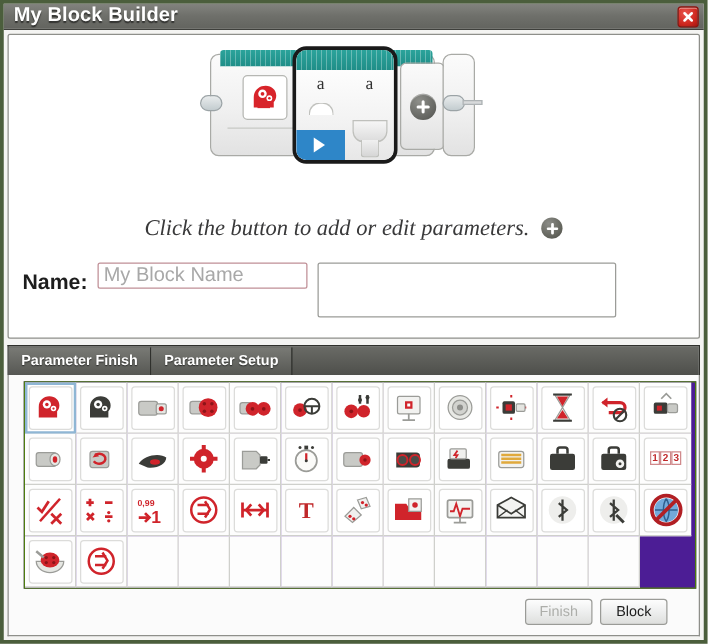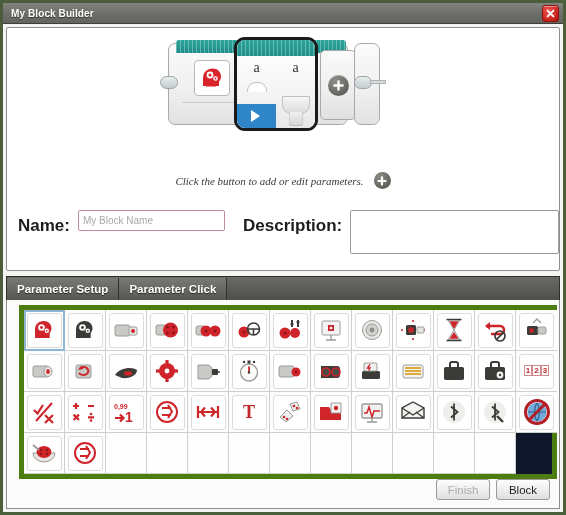--- a/index.html
+++ b/index.html
@@ -19,21 +19,21 @@
   }
   
   .titlebar{
     height:20px;flex:0 0 20px;
     background:linear-gradient(to bottom,#82837e 0%,#6e6f6a 50%,#63645f 100%);
     display:flex;align-items:center;
     position:relative;
     border-bottom:1px solid #3e3f3b;
   }
   .title-text{
-    color:#ffffff;font-size:10px;font-weight:bold;
+    color:#ffffff;font-size:16px;font-weight:bold;
     margin-left:8px;letter-spacing:.1px;
     text-shadow:0 1px 1px rgba(0,0,0,.55);
   }
   .close-btn{
     position:absolute;right:4px;top:2px;
     width:15px;height:15px;border-radius:3px;
     background:radial-gradient(circle at 35% 30%,#e9564f 0%,#cf2920 60%,#a4150f 100%);
     border:1px solid #8e120d;
     box-shadow:inset 0 1px 0 rgba(255,255,255,.45);
     display:flex;align-items:center;justify-content:center;
@@ -168,42 +168,42 @@
   .right-stem{
     left:202px;top:40px;width:16px;height:4px;
     background:#d8dadb;border:1px solid #aeb3b5;
   }
   
   .hint-row{
     display:flex;align-items:center;justify-content:center;
     gap:10px;margin-top:-6px;
   }
   .hint-text{
-    font-style:italic;font-size:11px;color:#39393a;
+    font-style:italic;font-size:18px;color:#39393a;
     font-family:"Liberation Serif",serif;
   }
   .hint-plus{
     width:17px;height:17px;border-radius:50%;
     background:radial-gradient(circle at 35% 28%,#8b8c87 0%,#606159 70%,#4a4b47 100%);
     display:flex;align-items:center;justify-content:center;cursor:pointer;
   }
   
   .fields-row{
     position:absolute;left:0;right:0;top:182px;
     display:flex;align-items:flex-start;
   }
   .lbl{
     font-size:17px;font-weight:bold;color:#1d1d1d;
     padding-top:6px;
   }
   .name-label{margin-left:11px;}
   .name-input{
     margin-left:8px;width:168px;height:21px;box-sizing:border-box;
     border:1px solid #c08f96;border-radius:2px;background:#ffffff;
-    font-size:10px;color:#9d9d9d;padding:0 4px;
+    font-size:16px;color:#9d9d9d;padding:0 4px;
     font-family:"Liberation Sans",sans-serif;
     outline:none;
   }
   .name-input::placeholder{color:#a8a8a8;}
   .desc-label{margin-left:18px;}
   .desc-input{
     margin-left:8px;width:239px;height:44px;box-sizing:border-box;
     border:1px solid #9b9c98;border-radius:2px;background:#ffffff;
     resize:none;font-size:11.5px;padding:3px 4px;
     font-family:"Liberation Sans",sans-serif;outline:none;
@@ -234,22 +234,22 @@
   }
   
   .lower-panel{
     margin:0 3px 3px 3px;flex:1 1 auto;
     background:#fbfbfb;border:1px solid #8e8f8a;border-top:none;
     box-sizing:border-box;position:relative;
   }
   .icon-grid{
     position:absolute;left:12px;top:5px;
     width:538px;
-    border:5px solid #4d7c0f;
-    background:#0f172a;
+    border:1px solid #4d7c0f;
+    background:#4c1d95;
     box-sizing:border-box;
     display:grid;
     grid-template-columns:repeat(13,41px);
     grid-auto-rows:41px;
   }
   .cell{
     box-sizing:border-box;
     border-right:1px solid #cfd0cc;
     border-bottom:1px solid #cfd0cc;
     display:flex;align-items:center;justify-content:center;
@@ -265,21 +265,21 @@
     width:33px;height:33px;border:1px solid #dcdcda;border-radius:3px;
     background:#ffffff;
     display:flex;align-items:center;justify-content:center;
     overflow:hidden;
   }
   .cell.empty .chip{border-color:transparent;background:transparent;}
   .glyph{font-size:12px;line-height:1;color:#c0282a;font-weight:bold;text-align:center;}
   .glyph.bin{font-size:8.5px;letter-spacing:.2px;}
   
   .footer{
-    position:absolute;right:9px;bottom:8px;display:flex;gap:6px;
+    position:absolute;right:25px;bottom:8px;display:flex;gap:6px;
   }
   .btn{
     min-width:54px;height:21px;box-sizing:border-box;
     border:1px solid #9a9b97;border-radius:3px;
     background:linear-gradient(to bottom,#fdfdfd 0%,#eceded 55%,#dedfdd 100%);
     font-size:11.5px;color:#1d1d1d;
     display:flex;align-items:center;justify-content:center;
     cursor:pointer;padding:0 10px;
     font-family:"Liberation Sans",sans-serif;
   }
@@ -360,31 +360,30 @@
       <span class="hint-plus">
         <svg width="10" height="10" viewBox="0 0 11 11">
           <path d="M5.5 1.6 V9.4 M1.6 5.5 H9.4" stroke="#ffffff" stroke-width="2.4" stroke-linecap="round"></path>
         </svg>
       </span>
     </div>
 
     <div class="fields-row">
       <span class="lbl name-label">Name:</span>
       <input class="name-input" type="text" placeholder="My Block Name" style="">
-      <span class="lbl desc-label">Description:</span>
       <textarea class="desc-input" placeholder="" style=""></textarea>
     </div>
   </div>
 
   <div class="tabbar">
     <div class="tab inactive">
-      <span>Parameter Setup</span>
+      <span>Parameter Finish</span>
     </div>
     <div class="tab inactive">
-      <span>Parameter Click</span>
+      <span>Parameter Setup</span>
     </div>
   </div>
 
   <div class="lower-panel">
     <div class="icon-grid" id="icon-grid">
         <div class="cell sel">
           <div class="chip">
             <svg width="28" height="28" viewBox="0 0 28 28">
               <path d="M5 22 V13.5 C5 8.5 8.8 5 13.5 5 C18.2 5 21.5 8.2 21.5 12.3 C21.5 14.6 20.6 16 19.7 17 V22 Z" fill="#d0242b"></path>
               <circle cx="11.5" cy="11.5" r="3.3" fill="#fff"></circle>

